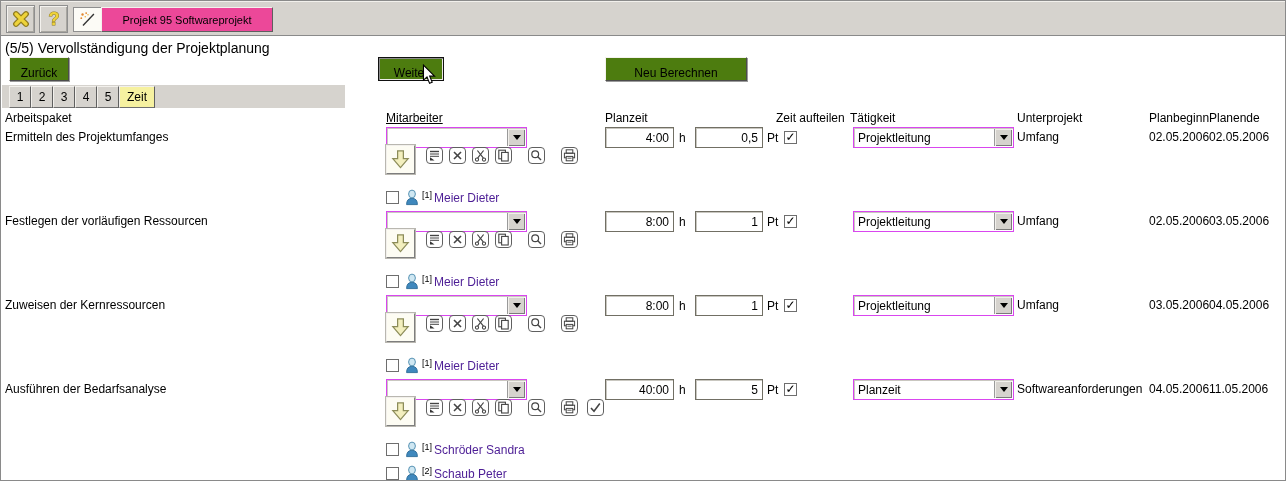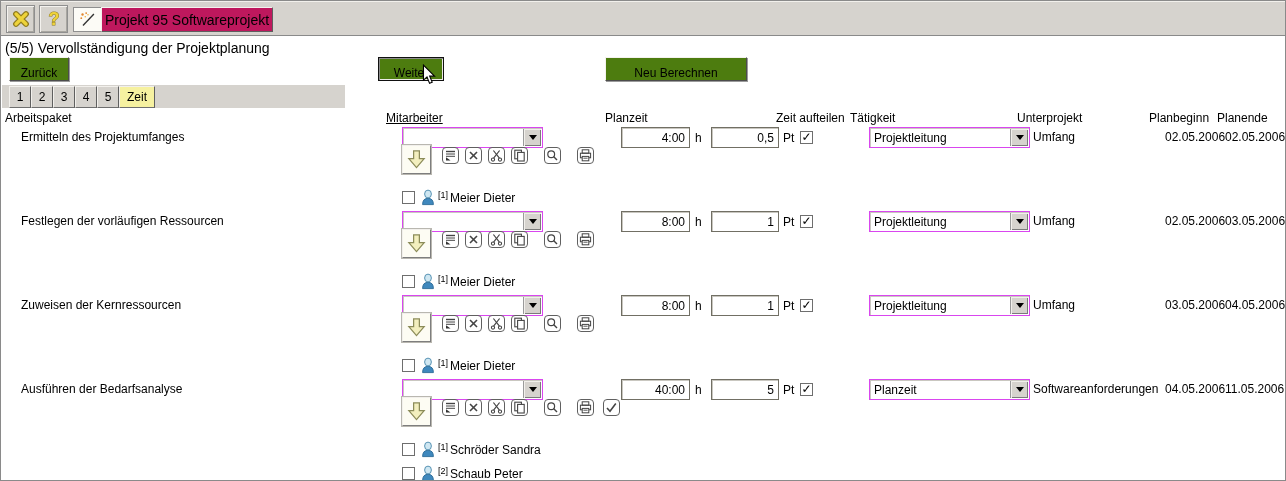--- a/index.html
+++ b/index.html
@@ -9,24 +9,24 @@
     font-family:"Liberation Sans",sans-serif;font-size:12px;color:#000;
   }
   
   .toolbar{position:absolute;left:0;top:0;width:100%;height:34px;background:#d6d3ce;
     border-bottom:1px solid #8a8a8a;box-shadow:inset 0 1px 0 #f2f0ec;}
   .tbtn{position:absolute;top:4px;width:27px;height:26px;background:#d6d3ce;
     border:1px solid #8f8f8f;box-shadow:inset 1px 1px 0 #f4f2ee, inset -1px -1px 0 #a8a6a0;
     display:flex;align-items:center;justify-content:center;cursor:default;}
   .wandbox{position:absolute;left:72px;top:6px;width:28px;height:23px;background:#fcfbf6;
     border:1px solid #8f8f8f;display:flex;align-items:center;justify-content:center;}
-  .projtab{position:absolute;left:100px;top:6px;width:170px;height:23px;background:#be185d;
+  .projtab{position:absolute;left:100px;top:6px;width:170px;height:23px;background:#ec4899;
     border-top:1px solid #f4f2ee;border-left:1px solid #f4f2ee;
     border-right:1px solid #5f5f5f;border-bottom:1px solid #5f5f5f;
-    display:flex;align-items:center;justify-content:center;font-size:14px;}
+    display:flex;align-items:center;justify-content:center;font-size:11px;}
   
   .pgtitle{position:absolute;left:4px;top:39px;font-size:14px;}
   .btn{position:absolute;height:22px;background:#4d7c0f;font-size:12px;
     border-top:1px solid #f4f2ee;border-left:1px solid #f4f2ee;
     border-right:1px solid #4d4d4d;border-bottom:1px solid #4d4d4d;
     box-shadow:1px 1px 0 #9a9a9a;
     display:flex;align-items:flex-end;justify-content:center;cursor:default;}
   .btn-back{left:8px;top:56px;width:58px;}
   .btn-next{left:377px;top:56px;width:64px;
     border:1px solid #111;box-shadow:inset 1px 1px 0 #8c8c8c, inset -1px -1px 0 #eceae6;}
@@ -34,21 +34,21 @@
   
   .pager{position:absolute;left:1px;top:84px;width:343px;height:23px;background:#d6d3ce;}
   .pbtn{position:absolute;top:1px;width:20px;height:20px;background:#d6d3ce;
     border-top:1px solid #f2f0ec;border-left:1px solid #f2f0ec;
     border-right:1px solid #5f5f5f;border-bottom:1px solid #6f6f6f;
     display:flex;align-items:center;justify-content:center;font-size:12px;cursor:default;}
   .pbtn.alle{width:34px;background:#f6f1a0;}
   
   .th{position:absolute;top:110px;font-size:12px;white-space:nowrap;}
   
-  .rowblk{position:absolute;left:16px;width:1056px;height:84px;}
+  .rowblk{position:absolute;left:0;width:1056px;height:84px;}
   .wp-label{position:absolute;left:4px;top:11px;white-space:nowrap;}
   .dd{position:absolute;height:21px;background:#fff;border:1px solid #d946ef;box-sizing:border-box;
     box-shadow:inset 1px 1px 0 #c9c7c0;}
   .dd .val{position:absolute;left:4px;top:3px;white-space:nowrap;}
   .dd .dd-btn{position:absolute;right:1px;top:1px;bottom:1px;width:17px;background:#d6d3ce;
     border-left:1px solid #9a9a9a;box-shadow:inset 1px 1px 0 #f2f0ec, inset -1px -1px 0 #7a7a7a;
     display:flex;align-items:center;justify-content:center;}
   .tri{width:0;height:0;border-left:4px solid transparent;border-right:4px solid transparent;
     border-top:5px solid #000;}
   .dd-mit{left:385px;top:8px;width:141px;}
@@ -72,21 +72,21 @@
     border-top:1px solid #f2f0ec;border-left:1px solid #f2f0ec;
     border-right:1px solid #7e7e7e;border-bottom:1px solid #7e7e7e;
     box-shadow:0 0 0 1px #b9b7b0;display:flex;align-items:center;justify-content:center;}
   .sic{position:absolute;top:28px;width:17px;height:17px;}
   .sic svg{display:block;}
   
   .assignee{position:absolute;left:385px;height:17px;display:flex;align-items:center;}
   .assignee .cb{margin-right:5px;}
   .assignee .pic{width:16px;height:17px;margin-right:2px;}
   .assignee .idx{font-size:9px;vertical-align:top;margin:-6px 2px 0 0;}
-  .assignee .nm{color:#000000;}
+  .assignee .nm{color:#4c1d95;}
   .cursor{position:absolute;left:421px;top:63px;width:14px;height:21px;z-index:50;}
 </style>
 </head>
 <body>
 
 <svg width="0" height="0" style="position:absolute">
   <defs>
     <symbol id="i-frame" viewBox="0 0 17 17">
         <rect x="0.5" y="0.5" width="16" height="16" rx="3.5" fill="none" stroke="#606060"></rect>
       </symbol>
@@ -214,21 +214,21 @@
       </div>
   </div>
 
   <div class="th" style="left:4px;">Arbeitspaket</div>
   <div class="th" style="left:385px;text-decoration:underline;">Mitarbeiter</div>
   <div class="th" style="left:604px;">Planzeit</div>
   <div class="th" style="left:775px;">Zeit aufteilen</div>
   <div class="th" style="left:849px;">Tätigkeit</div>
   <div class="th" style="left:1016px;">Unterprojekt</div>
   <div class="th" style="left:1148px;">Planbeginn</div>
-  <div class="th" style="left:1208px;margin-left:8px;">Planende</div>
+  <div class="th" style="left:1208px;">Planende</div>
 
   <div class="rowblk" style="top:118px;">
     <div class="wp-label">Ermitteln des Projektumfanges</div>
     <div class="dd dd-mit">
       <span class="val"></span>
       <span class="dd-btn">
           <span class="tri"></span>
         </span>
     </div>
     <input class="tin in-hours" value="4:00" style="">

